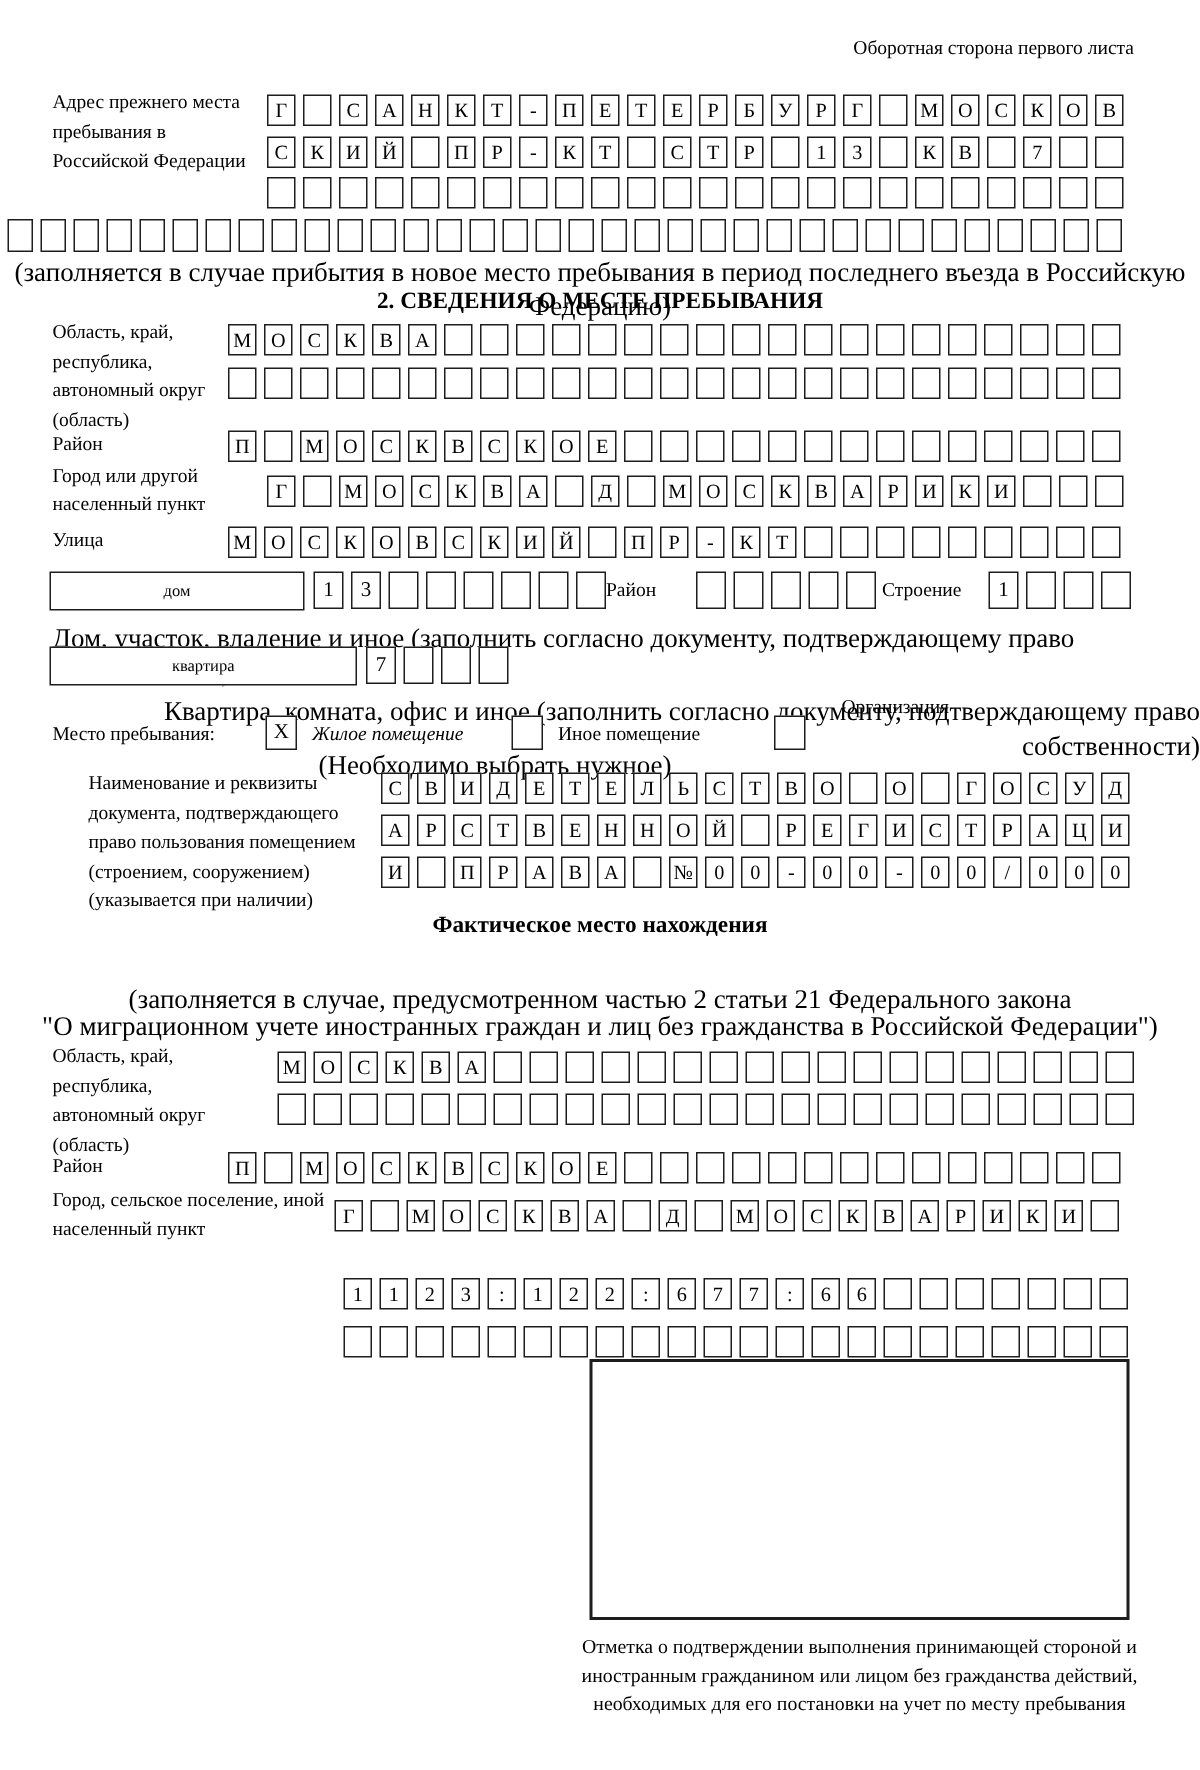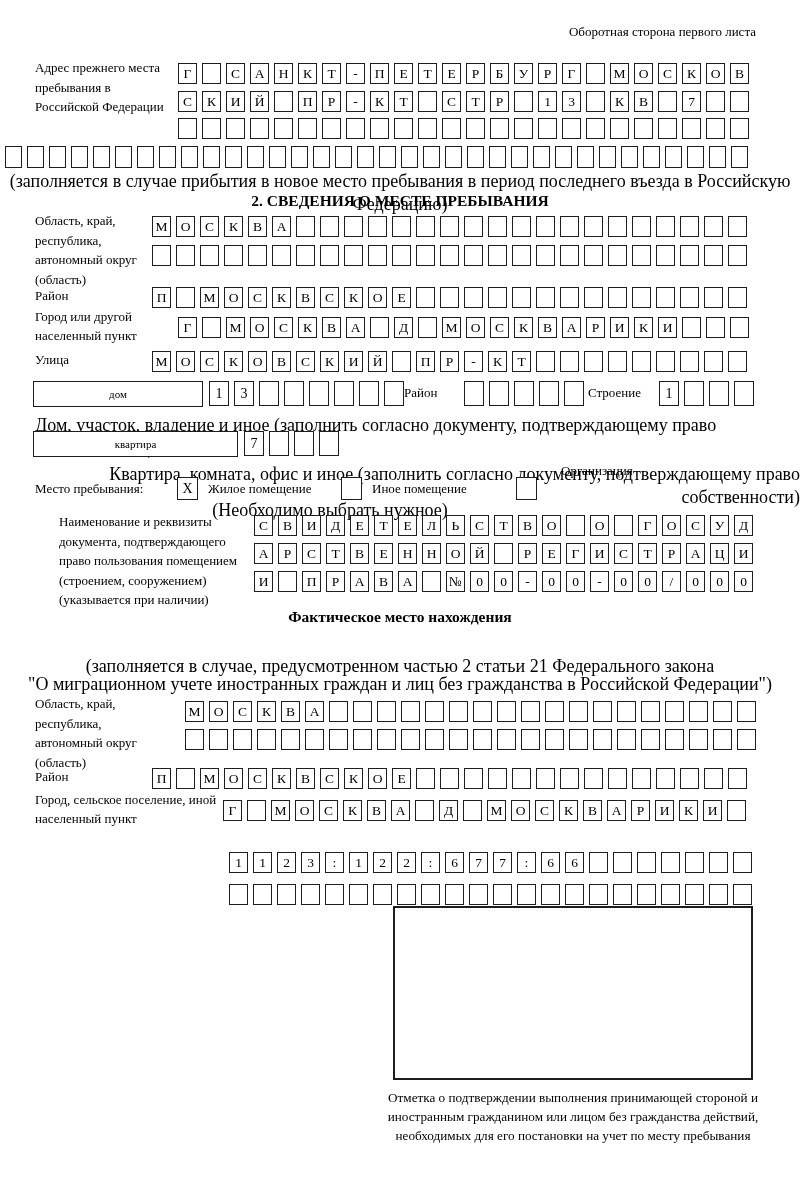--- a/index.html
+++ b/index.html
@@ -337,21 +337,21 @@
   <div class="abs cells tall" style="left:244px; top:431px;">
       <span class="cell">7</span>
       <span class="cell"></span>
       <span class="cell"></span>
       <span class="cell"></span>
     </div>
   <div class="abs cap" style="left:35px; top:463px;text-align:right;">Квартира, комната, офис и иное (заполнить согласно документу, подтверждающему право собственности)</div>
 
   <div class="abs lbl" style="left:35px; top:479px;">Место пребывания:</div>
   <div class="abs chk" style="left:177px; top:477px;">X</div>
-  <div class="abs lbl" style="left:208px; top:479px;">Жилое помещение</div>
+  <div class="abs lbl" style="left:208px; top:479px;font-style:italic;">Жилое помещение</div>
   <div class="abs chk" style="left:341px; top:477px;"></div>
   <div class="abs lbl" style="left:372px; top:479px;">Иное помещение</div>
   <div class="abs chk" style="left:516px; top:477px;"></div>
   <div class="abs lbl" style="left:561px; top:461px;text-align:center;">Организация</div>
   <div class="abs cap center" style="left:130px; top:499px; width:400px;">(Необходимо выбрать нужное)</div>
 
   <div class="abs lbl" style="left:35px; top:512px; width:198px;margin-left:24px;">Наименование и реквизиты документа, подтверждающего право пользования помещением (строением, сооружением) (указывается при наличии)</div>
   <div class="abs cells" style="left:254px; top:515px;">
       <span class="cell">С</span>
       <span class="cell">В</span>

